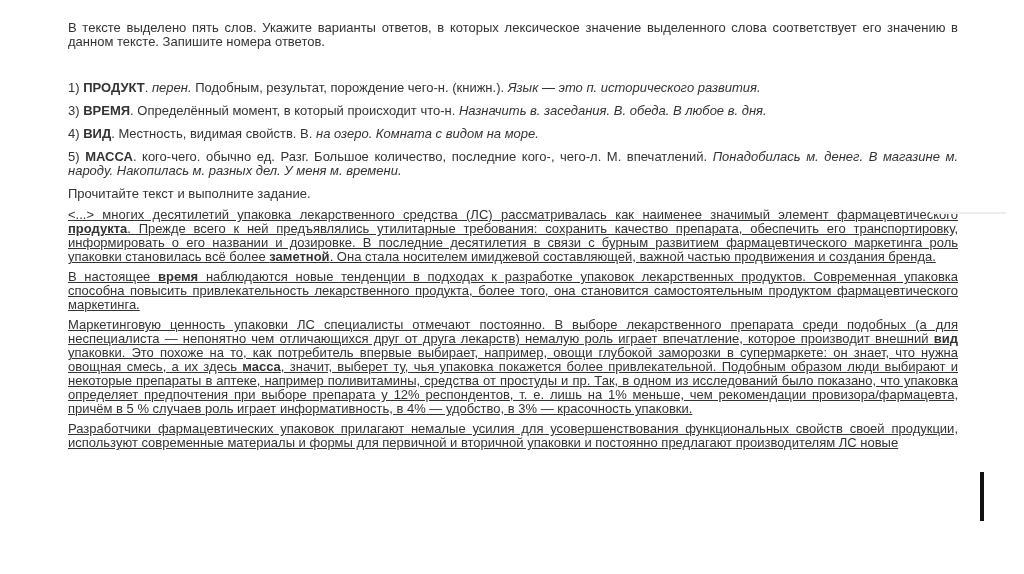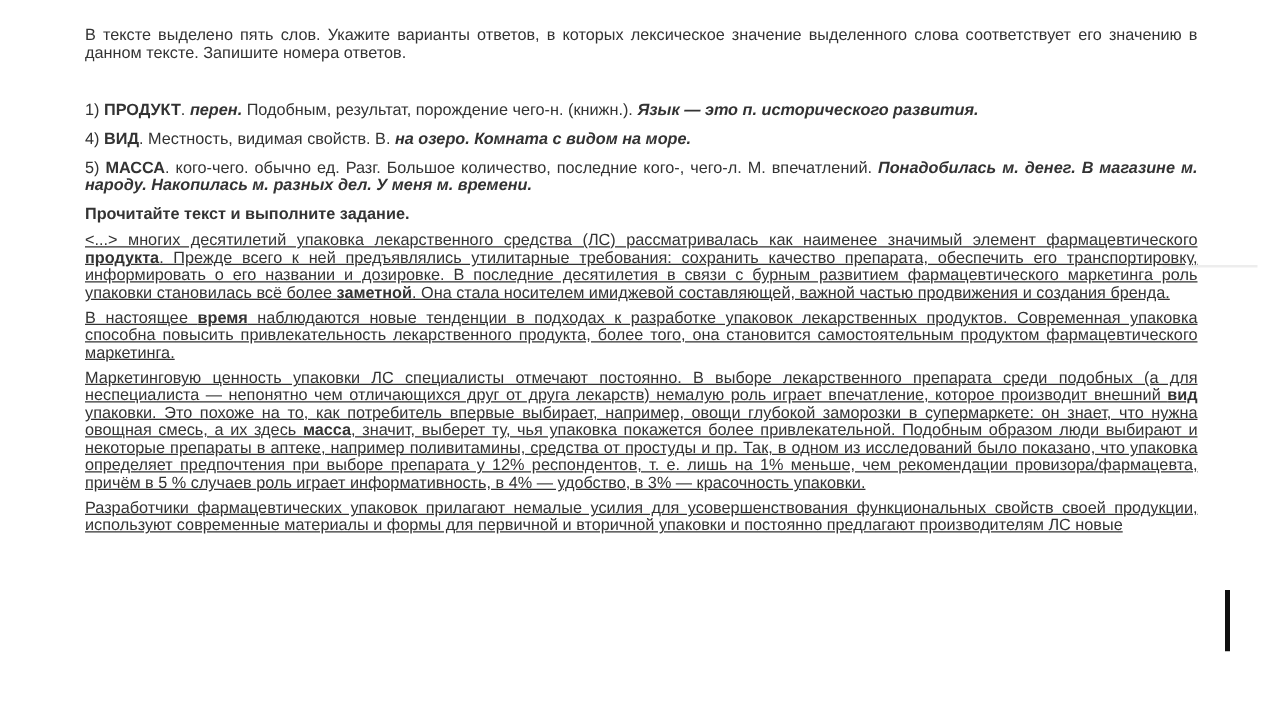--- a/index.html
+++ b/index.html
@@ -31,30 +31,30 @@
     margin-bottom: 32px !important;
   }
   .option {
     margin-bottom: 9px !important;
   }
   .options {
     margin-bottom: 7px;
   }
   .subheading {
     text-align: left;
-    font-weight: 700;
+    font-weight: 400;
     margin-bottom: 7px !important;
   }
   .para {
     margin-bottom: 6px !important;
     text-decoration: underline;
   }
   .run-n { font-weight: 400; font-style: normal; }
   .run-b { font-weight: 700; font-style: normal; }
-  .run-i { font-weight: 700; font-style: italic; }
+  .run-i { font-weight: 400; font-style: italic; }
   .divider {
     position: absolute;
     left: 930px;
     top: 212px;
     width: 76px;
     height: 2px;
     background: #ededed;
   }
   .caret {
     position: absolute;
@@ -67,20 +67,21 @@
 </style>
 </head>
 <body>
 
 <div class="content">
 
   <p class="instruction">В тексте выделено пять слов. Укажите варианты ответов, в которых лексическое значение выделенного слова соответствует его значению в данном тексте. Запишите номера ответов.</p>
 
   <div class="options">
     <p class="option"><span class="run-n">1) </span><span class="run-b">ПРОДУКТ</span><span class="run-n">. </span><span class="run-i">перен.</span><span class="run-n"> Подобным, результат, порождение чего-н. (книжн.). </span><span class="run-i">Язык — это п. исторического развития.</span></p>
+    <p class="option"><span class="run-n">3) </span><span class="run-b">ВРЕМЯ</span><span class="run-n">. Определённый момент, в который происходит что-н. </span><span class="run-i">Назначить в. заседания. В. обеда. В любое в. дня.</span></p>
     <p class="option"><span class="run-n">4) </span><span class="run-b">ВИД</span><span class="run-n">. Местность, видимая свойств. В. </span><span class="run-i">на озеро. Комната с видом на море.</span></p>
     <p class="option"><span class="run-n">5) </span><span class="run-b">МАССА</span><span class="run-n">. кого-чего. обычно ед. Разг. Большое количество, последние кого-, чего-л. М. впечатлений. </span><span class="run-i">Понадобилась м. денег. В магазине м. народу. Накопилась м. разных дел. У меня м. времени.</span></p>
   </div>
 
   <p class="subheading">Прочитайте текст и выполните задание.</p>
 
   <div class="paragraphs">
     <p class="para"><span class="run-n">&lt;...&gt; многих десятилетий упаковка лекарственного средства (ЛС) рассматривалась как наименее значимый элемент фармацевтического </span><span class="run-b">продукта</span><span class="run-n">. Прежде всего к ней предъявлялись утилитарные требования: сохранить качество препарата, обеспечить его транспортировку, информировать о его названии и дозировке. В последние десятилетия в связи с бурным развитием фармацевтического маркетинга роль упаковки становилась всё более </span><span class="run-b">заметной</span><span class="run-n">. Она стала носителем имиджевой составляющей, важной частью продвижения и создания бренда.</span></p>
     <p class="para"><span class="run-n">В настоящее </span><span class="run-b">время</span><span class="run-n"> наблюдаются новые тенденции в подходах к разработке упаковок лекарственных продуктов. Современная упаковка способна повысить привлекательность лекарственного продукта, более того, она становится самостоятельным продуктом фармацевтического маркетинга.</span></p>
     <p class="para"><span class="run-n">Маркетинговую ценность упаковки ЛС специалисты отмечают постоянно. В выборе лекарственного препарата среди подобных (а для неспециалиста — непонятно чем отличающихся друг от друга лекарств) немалую роль играет впечатление, которое производит внешний </span><span class="run-b">вид</span><span class="run-n"> упаковки. Это похоже на то, как потребитель впервые выбирает, например, овощи глубокой заморозки в супермаркете: он знает, что нужна овощная смесь, а их здесь </span><span class="run-b">масса</span><span class="run-n">, значит, выберет ту, чья упаковка покажется более привлекательной. Подобным образом люди выбирают и некоторые препараты в аптеке, например поливитамины, средства от простуды и пр. Так, в одном из исследований было показано, что упаковка определяет предпочтения при выборе препарата у 12% респондентов, т. е. лишь на 1% меньше, чем рекомендации провизора/фармацевта, причём в 5 % случаев роль играет информативность, в 4% — удобство, в 3% — красочность упаковки.</span></p>

